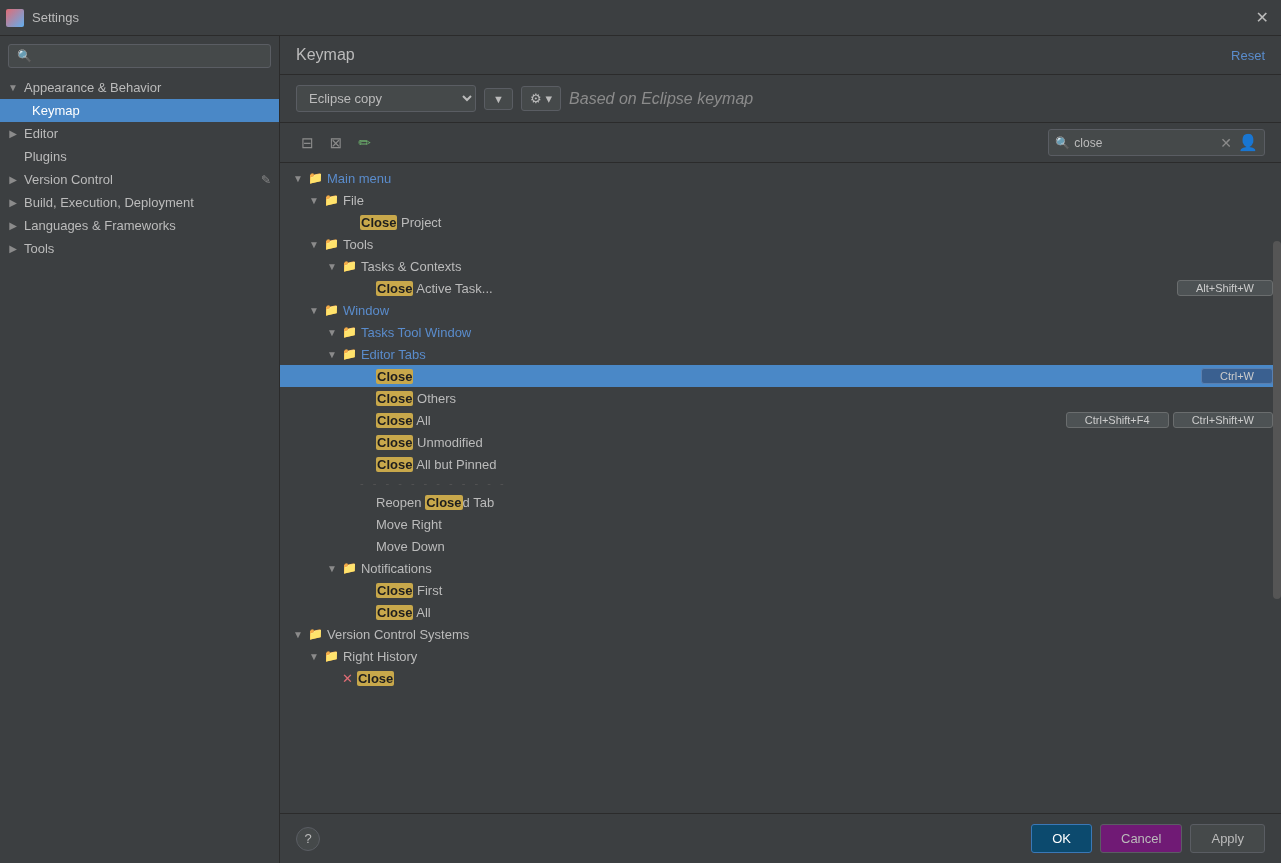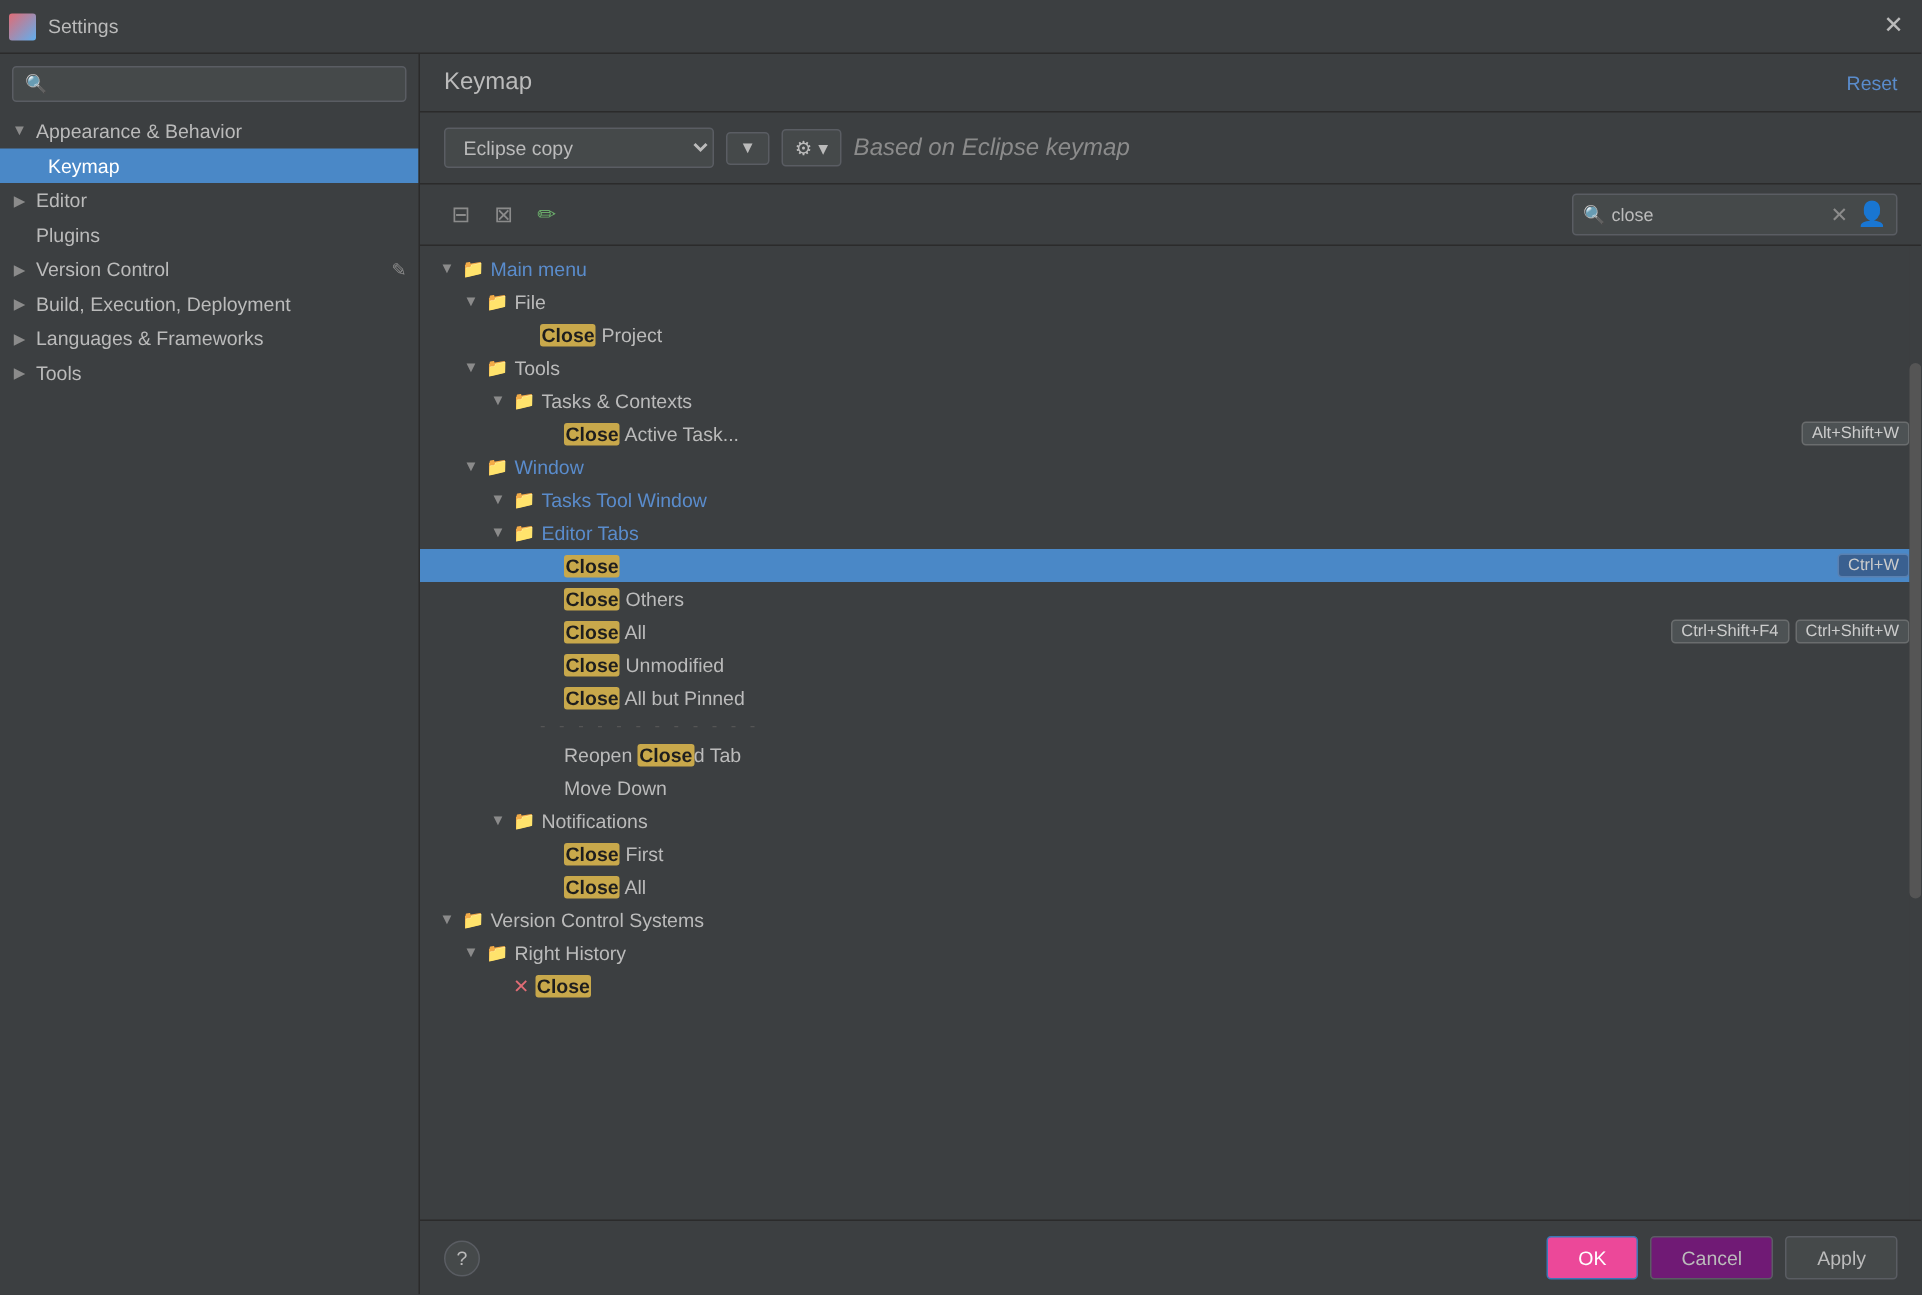--- a/index.html
+++ b/index.html
@@ -258,21 +258,21 @@
       color: #8b8b8b;
       font-size: 12px;
       display: flex;
       gap: 4px;
     }
     .tree-row.selected .shortcut { color: #ccc; }
     .shortcut-badge {
       background: #4d5254;
       border: 1px solid #6a6d6e;
       border-radius: 3px;
-      padding: 1px 6px;
+      padding: 1px 18px;
       font-size: 11px;
       color: #cccccc;
     }
     .tree-row.selected .shortcut-badge {
       background: #3a6090;
       border-color: #5a80b0;
     }
     .arrow-icon { color: #8b8b8b; font-size: 10px; width: 12px; text-align: center; flex-shrink: 0; }
     .folder-tree-icon { color: #c69b3a; font-size: 12px; flex-shrink: 0; }
     .error-icon { color: #e06c75; font-size: 13px; flex-shrink: 0; }
@@ -315,21 +315,21 @@
     }
     .bottom-buttons { display: flex; gap: 8px; }
     .btn {
       padding: 6px 20px;
       border-radius: 3px;
       cursor: pointer;
       font-size: 13px;
       border: 1px solid transparent;
     }
     .btn-ok {
-      background: #ec4899;
+      background: #0c4a6e;
       color: white;
       border-color: #3a78b7;
     }
     .btn-cancel {
       background: #701a75;
       color: #bbbbbb;
       border-color: #5a5d63;
     }
     .btn-apply {
       background: #45494a;
@@ -594,20 +594,27 @@
       </div>
 
       <div class="tree-row">
         <div class="indent" style="width:72px;"></div>
         <div class="row-content">
           <span class="arrow-icon"></span>
           <span>Reopen <span class="highlight">Close</span>d Tab</span>
         </div>
       </div>
 
+      <div class="tree-row">
+        <div class="indent" style="width:72px;"></div>
+        <div class="row-content">
+          <span class="arrow-icon"></span>
+          <span>Move Right</span>
+        </div>
+      </div>
 
       <div class="tree-row">
         <div class="indent" style="width:72px;"></div>
         <div class="row-content">
           <span class="arrow-icon"></span>
           <span>Move Down</span>
         </div>
       </div>
 
       <div class="tree-row">

